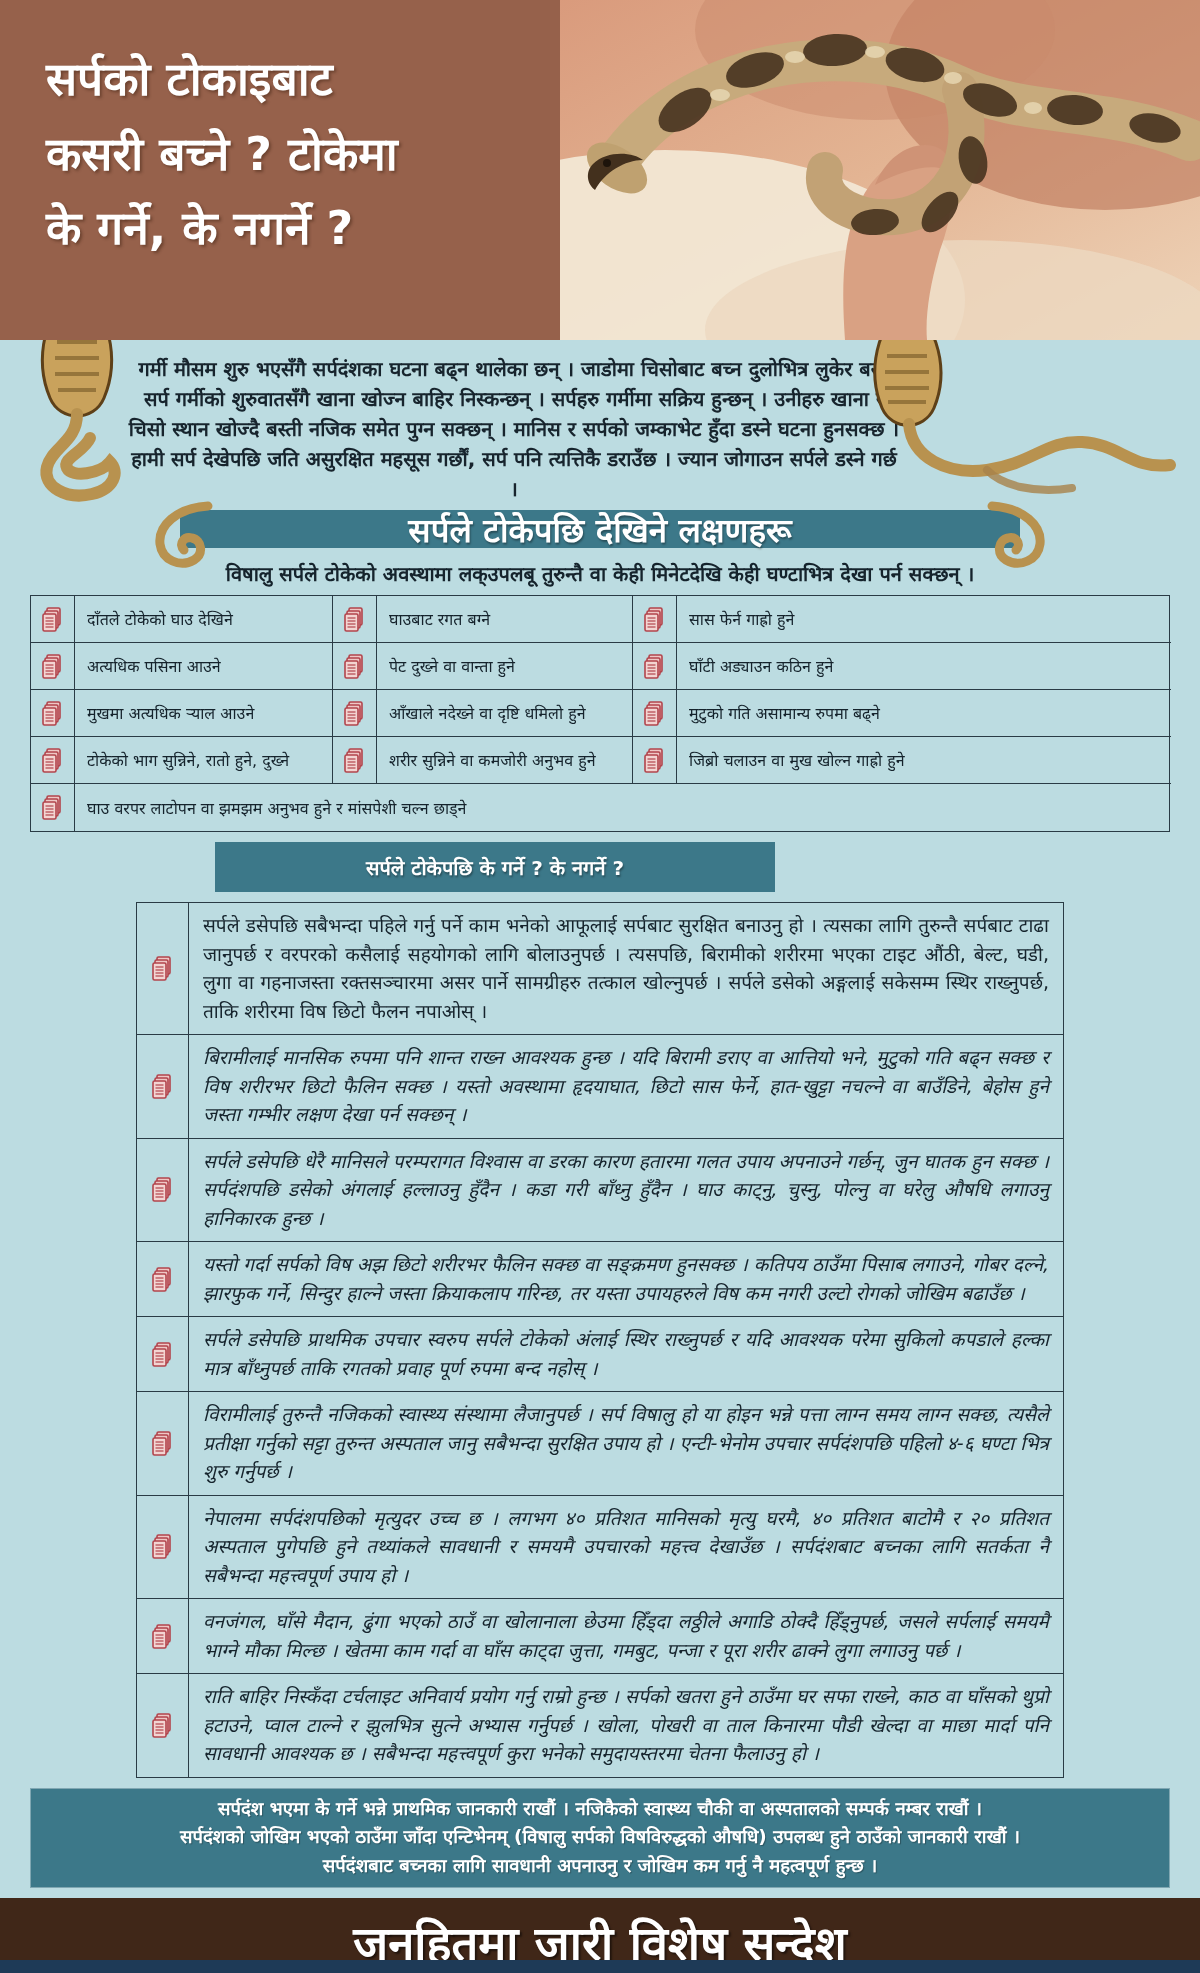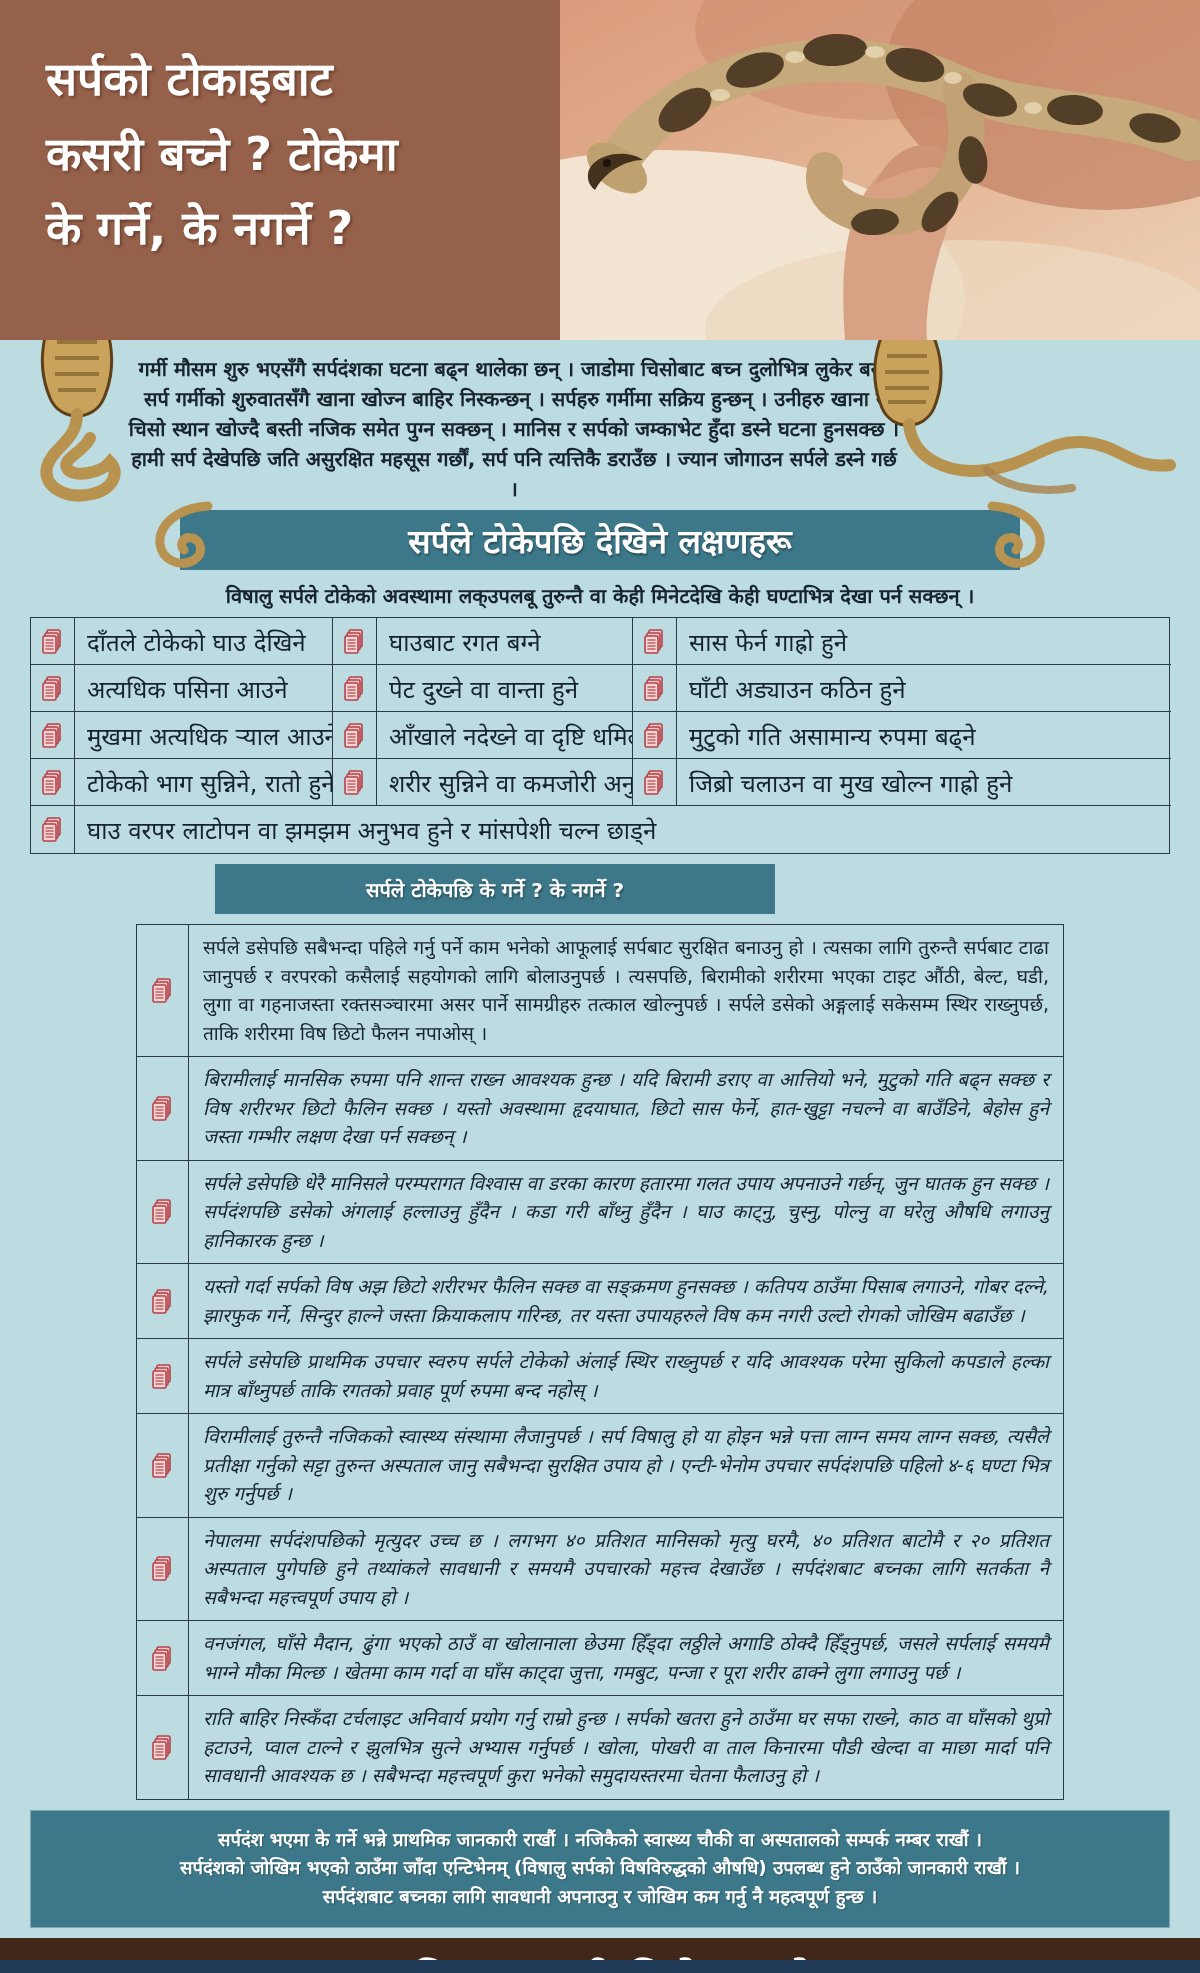--- a/index.html
+++ b/index.html
@@ -19,51 +19,51 @@
   
   .intro-row { position:relative; height:168px; }
   .intro { margin-left:128px; width:772px; padding-top:14px; text-align:center;
     font-size:20px; line-height:1.5; font-weight:600; color:#17242d; }
   .cobra-left  { position:absolute; left:22px;  top:-58px; }
   .cobra-right { position:absolute; right:18px; top:-50px; }
   
   .band { position:relative; background:#3c7889; color:#fff; font-weight:bold;
     display:flex; align-items:center; justify-content:center;
     text-shadow:1px 2px 2px rgba(0,0,0,.35); }
-  .band1 { width:840px; height:60px; margin:2px auto 4px; font-size:33px; }
+  .band1 { width:840px; height:38px; margin:2px auto 4px; font-size:33px; }
   .band2 { width:560px; height:50px; margin:10px 0 8px 215px; font-size:20px; }
   .tailcurl { position:absolute; top:-12px; }
   .tailcurl.l { left:-34px; } .tailcurl.r { right:-34px; transform:scaleX(-1); }
   .subtitle { text-align:center; font-size:20px; font-weight:bold; color:#15232c;
     margin:12px 0 8px; }
   
   .symptom-table { width:1140px; margin:0 auto; display:grid;
     grid-template-columns:44px 258px 44px 256px 44px 494px;
     border:1.6px solid #2a3b45; }
   .icell { display:flex; align-items:center; justify-content:center;
     border-right:1.6px solid #2a3b45; border-bottom:1.6px solid #2a3b45; height:47px; }
   .tcell { display:flex; align-items:center; padding:2px 8px 2px 12px;
-    font-size:24px; color:#15232c; border-right:1.6px solid #2a3b45;
+    font-size:16px; color:#15232c; border-right:1.6px solid #2a3b45;
     border-bottom:1.6px solid #2a3b45; height:47px; white-space:nowrap; overflow:hidden; }
   .tcell.colend { border-right:none; }
   .lastrow { border-bottom:none; }
   .tcell.span { grid-column: 2 / -1; border-right:none; }
   
   .para-list { width:928px; margin:10px auto 0; }
   .pbox { display:grid; grid-template-columns:52px 1fr; border:1.6px solid #2a3b45; }
   .pbox + .pbox { border-top:none;font-style:italic; }
   .pbox .picon { display:flex; align-items:center; justify-content:center;
     border-right:1.6px solid #2a3b45; }
   .ptext { padding:8px 14px 9px; font-size:19px; line-height:1.5;
     text-align:justify; color:#15232c; }
   
   .footer-note { width:1140px; margin:10px auto 0; background:#3c7889;
     border:1px solid rgba(255,255,255,.35);
     color:#fff; text-align:center; font-size:18.5px; font-weight:600;
-    padding:15px 16px; line-height:1.55; text-shadow:1px 1px 1px rgba(0,0,0,.3); }
+    padding:6px 16px; line-height:1.55; text-shadow:1px 1px 1px rgba(0,0,0,.3); }
   .footer-band { width:1200px; height:88px; margin-top:10px; background:#402718;
     display:flex; align-items:center; justify-content:center;
     color:#fff; font-size:47px; font-weight:bold;
     text-shadow:2px 2px 2px rgba(0,0,0,.5); }
   .bottom-bar { position:absolute; left:0; bottom:0; width:1200px; height:13px; background:#1e3a57; }
 </style>
 </head>
 <body>
 
 <div class="page">

